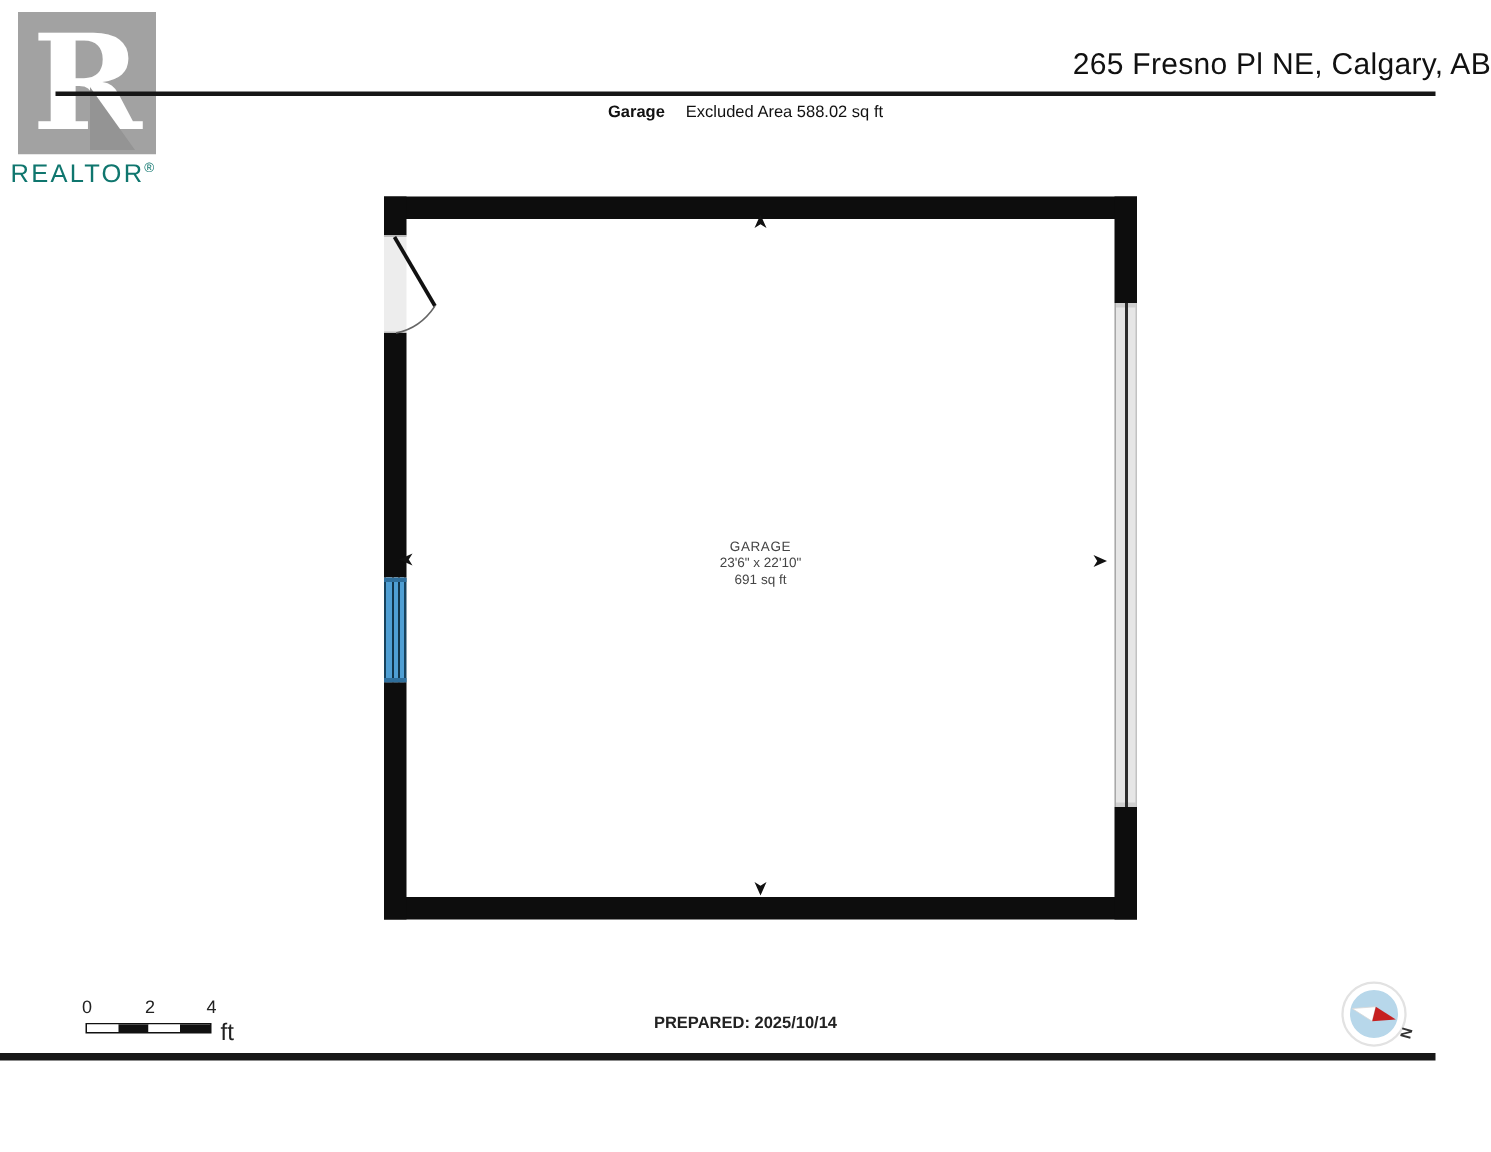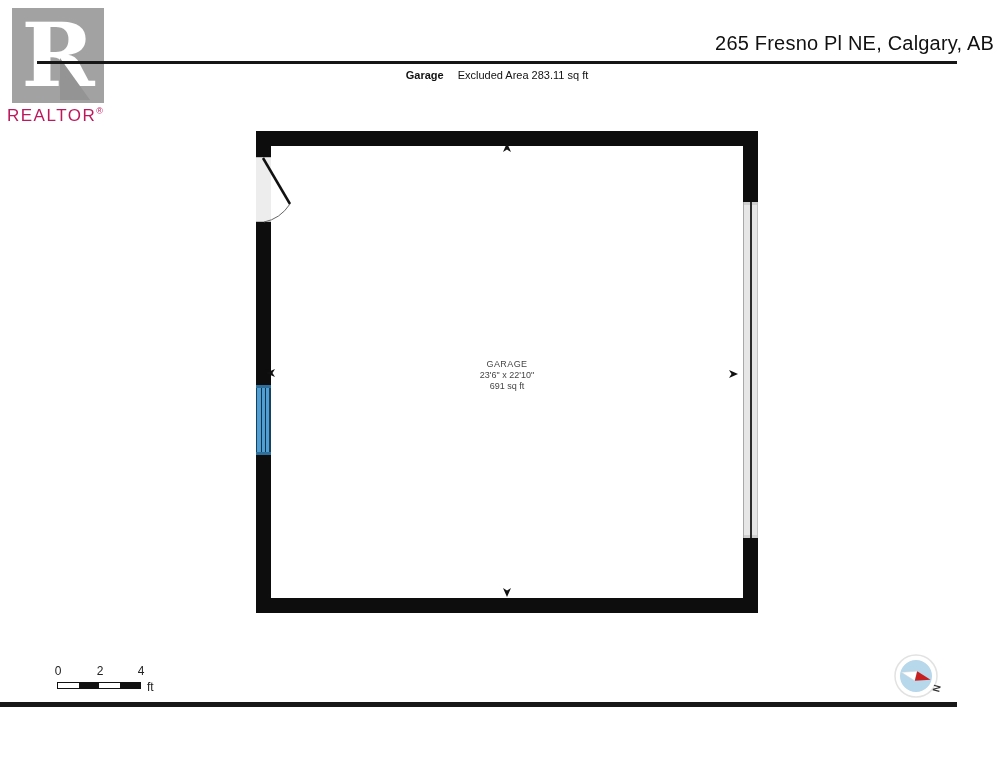--- a/index.html
+++ b/index.html
@@ -12,21 +12,21 @@
     --compass-blue:#b7d7ea;
     --compass-red:#c62020;
   }
   *{margin:0;padding:0;box-sizing:border-box;}
   html,body{background:#fff;}
   body{font-family:"Liberation Sans", sans-serif;color:#111;}
   .page{position:relative;width:994px;height:768px;background:#ffffff;overflow:hidden;margin:0 auto;}
 
   
   .logo{position:absolute;left:12px;top:8px;width:92px;height:95px;z-index:1;}
-  .logo-wordmark{position:absolute;left:7px;top:106px;font-size:17px;letter-spacing:1.5px;color:#be185d;z-index:1;white-space:nowrap;}
+  .logo-wordmark{position:absolute;left:7px;top:106px;font-size:17px;letter-spacing:1.5px;color:#0f766e;z-index:1;white-space:nowrap;}
   .logo-wordmark sup{font-size:9px;letter-spacing:0;}
   .page-title{position:absolute;left:0;top:32px;width:100%;text-align:right;font-size:20px;font-weight:normal;letter-spacing:.2px;}
   .title-rule{position:absolute;left:37px;top:61px;width:920px;height:3px;background:#161616;z-index:3;}
   .subtitle{position:absolute;left:0;top:69px;width:100%;display:flex;justify-content:center;gap:14px;font-size:11px;}
   .subtitle .floor-label{font-weight:bold;}
 
   
   .plan{position:absolute;left:256px;top:131px;width:502px;height:482px;}
   .wall{position:absolute;background:var(--wall-black);}
   .wall-top{left:0;top:0;width:502px;height:15px;}
@@ -50,21 +50,21 @@
 
   .room-label{position:absolute;left:171px;top:228px;width:160px;text-align:center;color:#454545;font-size:9px;line-height:11px;}
   .room-name{letter-spacing:.4px;}
 
   
   .scalebar-tick{position:absolute;top:664px;transform:translateX(-50%);font-size:12px;color:#222;}
   .scalebar{position:absolute;left:57px;top:682px;width:84px;height:7px;border:1px solid #111;display:flex;}
   .scalebar .seg{flex:1 1 0;}
   .seg-b{background:#111;}
   .seg-w{background:#fff;}
-  .scalebar-unit{position:absolute;left:147px;top:680px;font-size:12px;color:#222;}
+  .scalebar-unit{position:absolute;left:147px;top:680px;font-size:16px;color:#222;}
 
   .prepared{position:absolute;left:0;top:676px;width:100%;text-align:center;font-size:11px;font-weight:bold;color:#222;}
 
   .compass{position:absolute;left:892px;top:652px;width:52px;height:52px;}
   .compass-n{position:absolute;left:41px;top:31px;font-size:10px;font-weight:bold;color:#333;transform:rotate(105deg);}
 
   .footer-rule{position:absolute;left:0;top:702px;width:957px;height:5px;background:#181818;}
   .disclaimer{position:absolute;left:35px;top:711px;width:930px;font-size:11px;color:#1c1c1c;}
 </style>
 </head>
@@ -78,21 +78,21 @@
       <text x="46" y="78" text-anchor="middle" font-family="DejaVu Serif, serif" font-weight="bold" font-size="88" fill="#ffffff">R</text>
       <polygon points="48,50 78,92 48,92" fill="#949494"></polygon>
     </svg>
   </div>
   <div class="logo-wordmark"><span>REALTOR</span><sup>®</sup></div>
 
   <div class="page-title">265 Fresno Pl NE, Calgary, AB</div>
   <div class="title-rule"></div>
   <div class="subtitle">
     <span class="floor-label">Garage</span>
-    <span>Excluded Area 283.11 sq ft</span>
+    <span>Excluded Area 588.02 sq ft</span>
   </div>
 
   <div class="plan">
     <div class="wall wall-top"></div>
     <div class="wall wall-bottom"></div>
     <div class="wall wall-left-a"></div>
     <div class="door-gap"></div>
     <div class="wall wall-left-b"></div>
     <div class="window"></div>
     <div class="wall wall-left-c"></div>
@@ -122,20 +122,21 @@
   <span class="scalebar-tick" style="left:100px">2</span>
   <span class="scalebar-tick" style="left:141px">4</span>
   <div class="scalebar">
     <div class="seg seg-w"></div>
     <div class="seg seg-b"></div>
     <div class="seg seg-w"></div>
     <div class="seg seg-b"></div>
   </div>
   <span class="scalebar-unit">ft</span>
 
+  <div class="prepared">PREPARED: 2025/10/14</div>
 
   <div class="compass">
     <svg width="52" height="52" viewBox="0 0 52 52">
       <circle cx="24" cy="24" r="21" fill="#ffffff" stroke="#e2e2e2" stroke-width="1.5"></circle>
       <circle cx="24" cy="24" r="17" fill="var(--compass-blue)" stroke="#ffffff" stroke-width="2"></circle>
       <g transform="rotate(14 24 24)">
         <polygon points="9,24 24,19 24,29" fill="#ffffff" stroke="#d8d8d8" stroke-width="0.5"></polygon>
         <polygon points="39,24 24,19 24,29" fill="var(--compass-red)"></polygon>
       </g>
     </svg>

